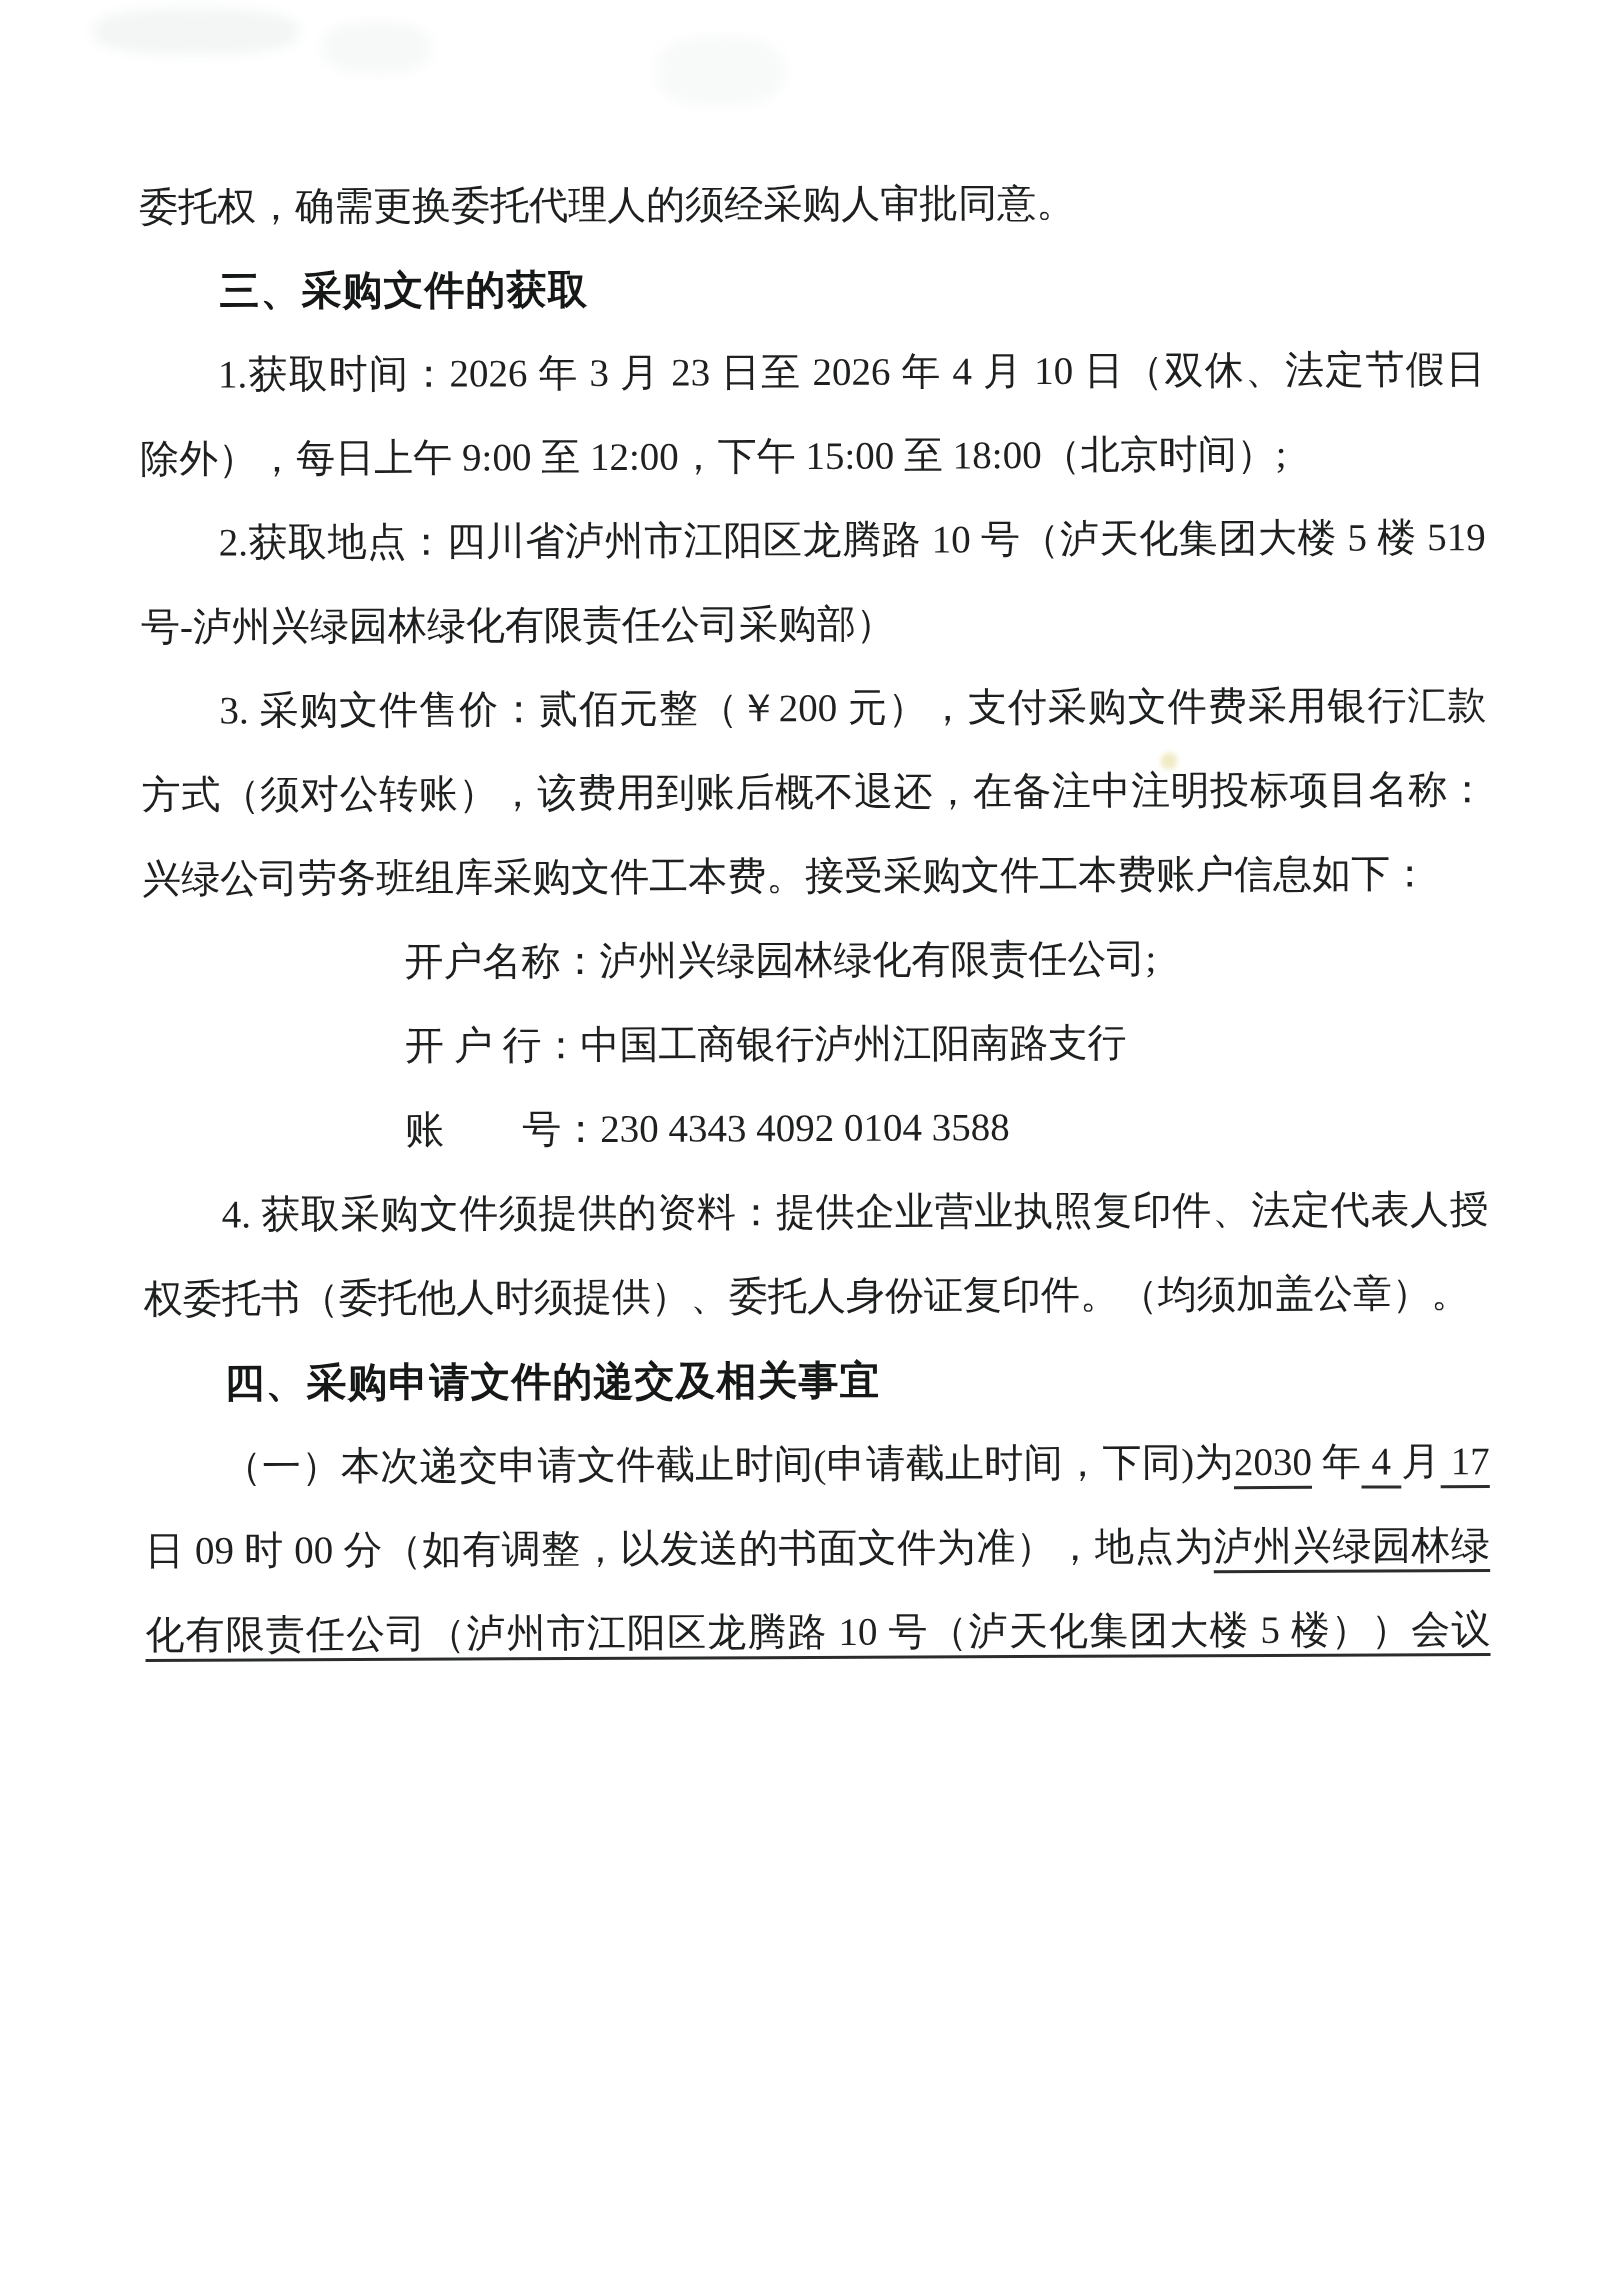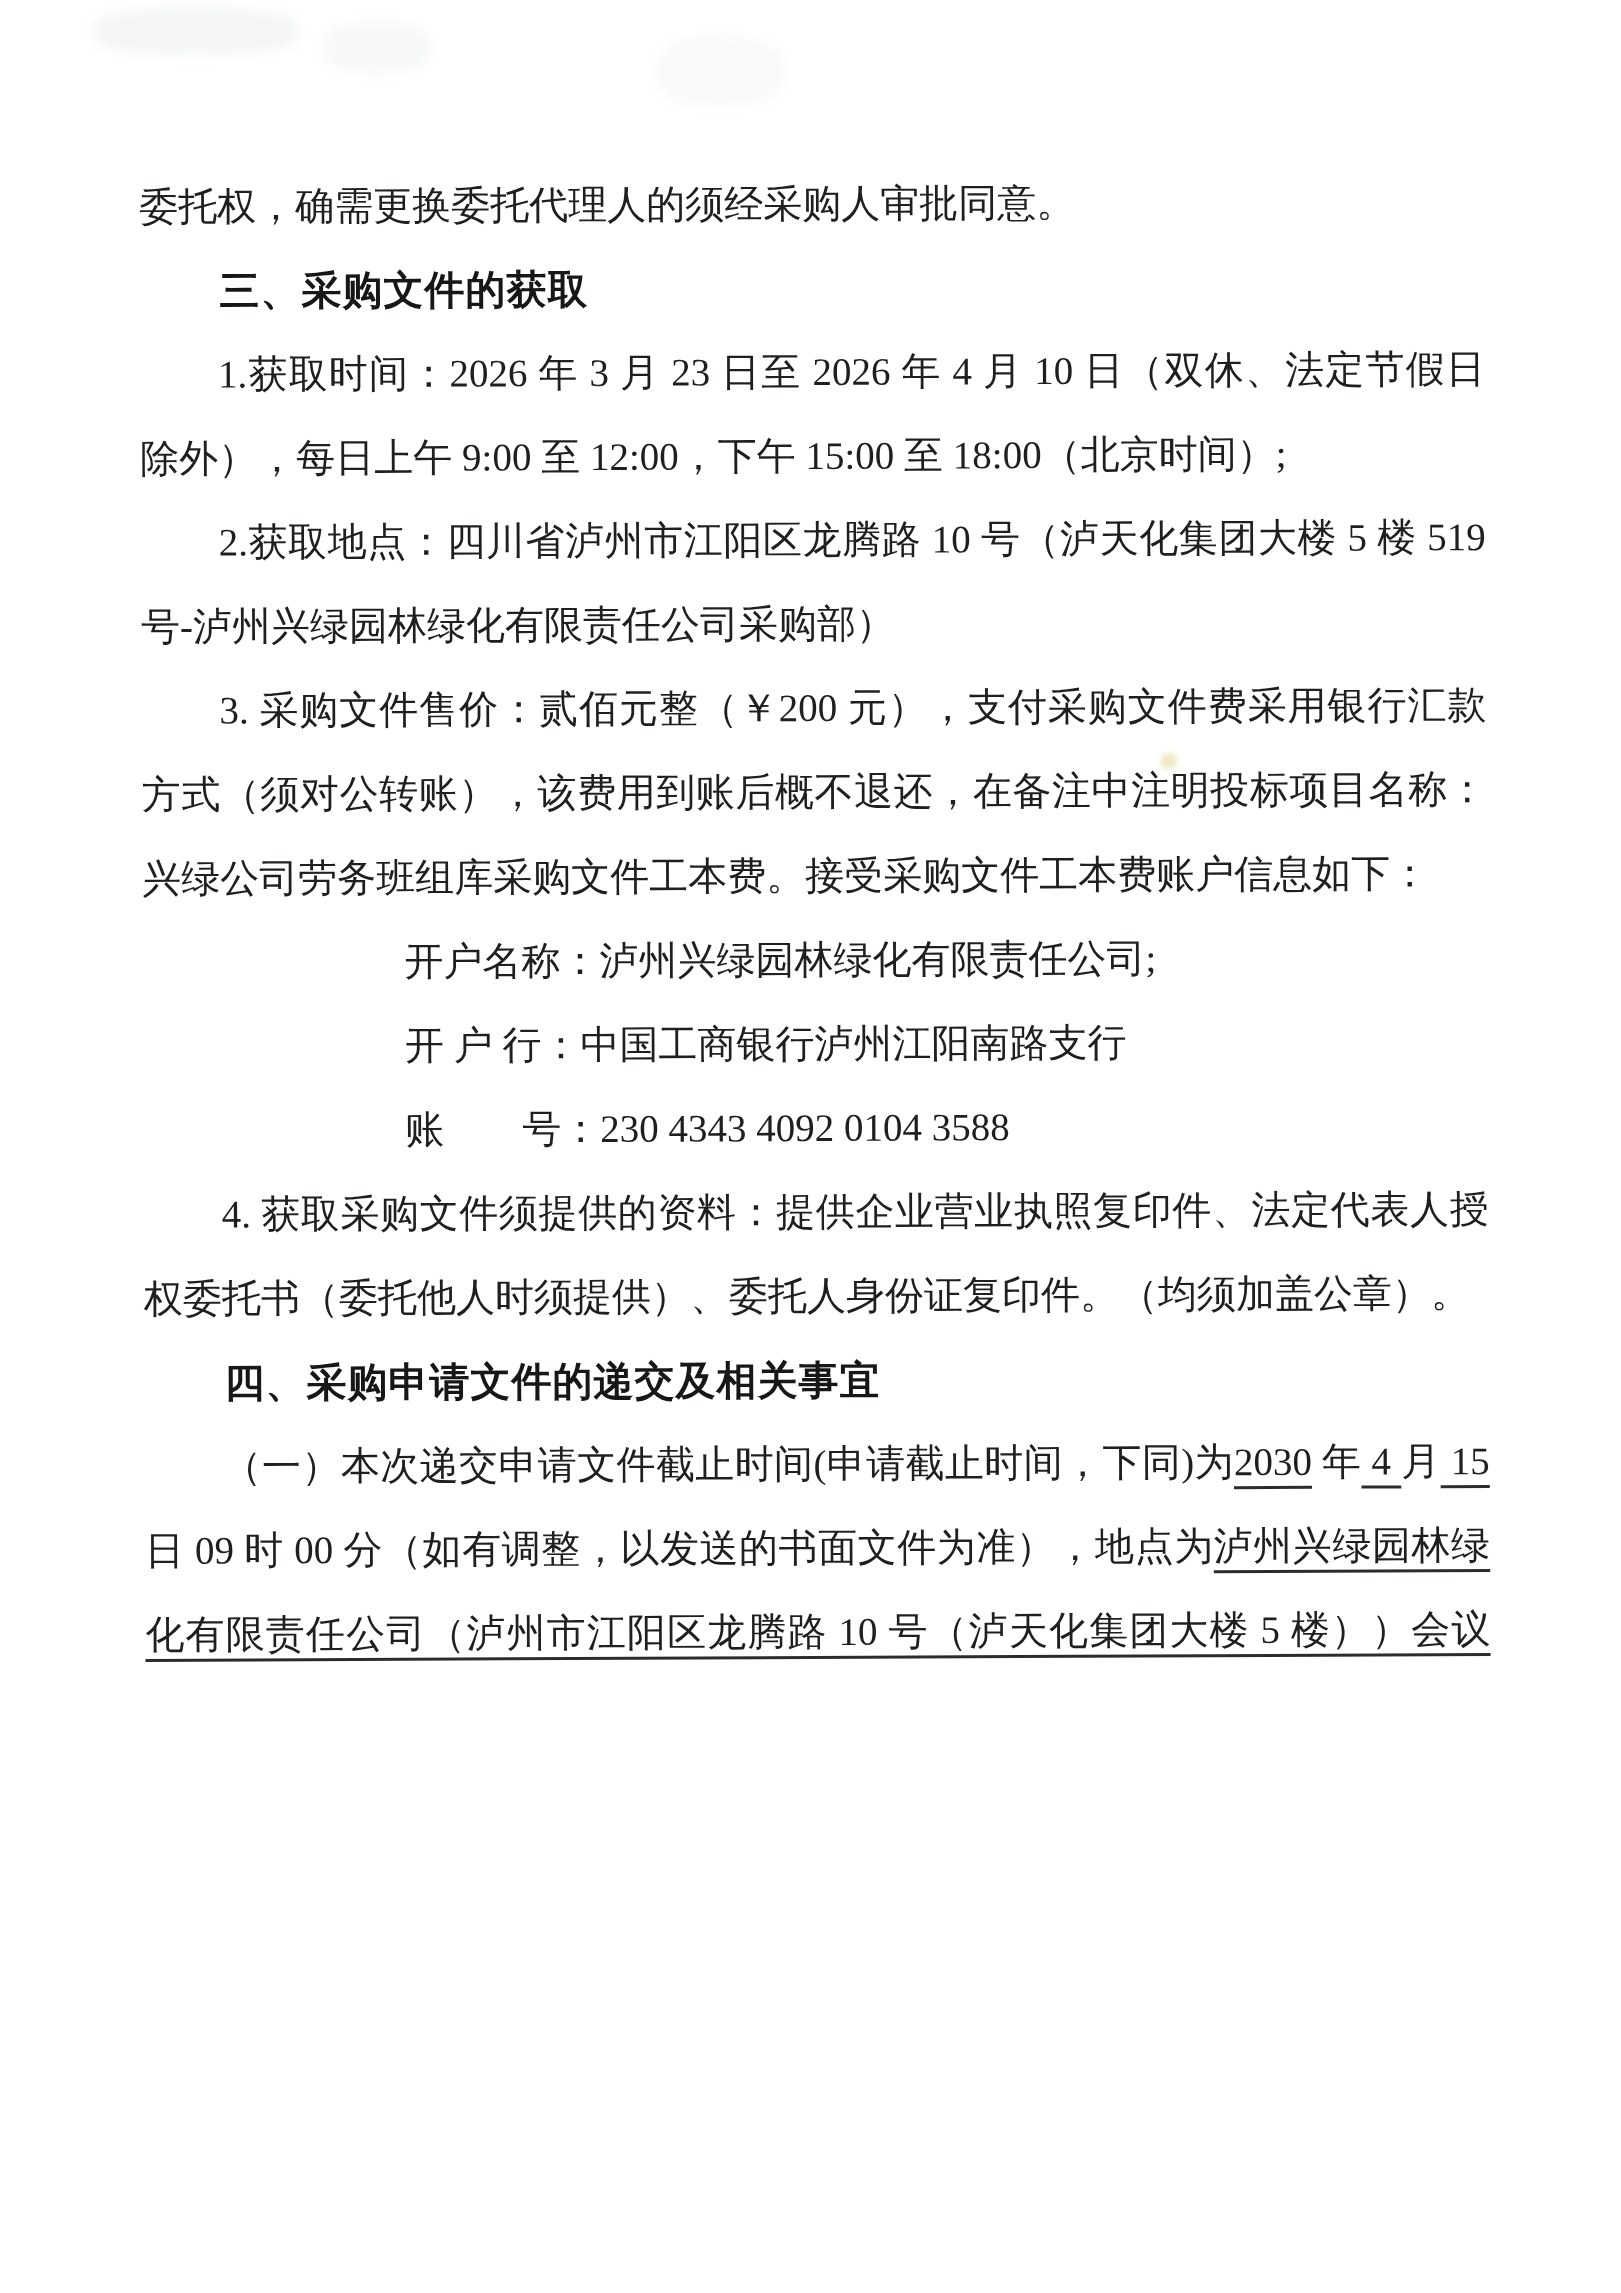--- a/index.html
+++ b/index.html
@@ -106,21 +106,21 @@
       <p>开户名称：泸州兴绿园林绿化有限责任公司;</p>
       <p>开 户 行：中国工商银行泸州江阳南路支行</p>
       <p>账　　号：230 4343 4092 0104 3588</p>
     </div>
 
     <p>4. 获取采购文件须提供的资料：提供企业营业执照复印件、法定代表人授权委托书（委托他人时须提供）、委托人身份证复印件。（均须加盖公章）。</p>
 
     <h3 class="heading">四、采购申请文件的递交及相关事宜</h3>
 
     <p>
-      <span>（一）本次递交申请文件截止时间(申请截止时间，下同)为</span><span class="u">2030</span><span> 年</span><span class="u"> 4 </span><span>月</span><span class="u"> 15 </span><span>日 09 时 00 分（如有调整，以发送的书面文件为准），地点为</span><span class="u">泸州兴绿园林绿化有限责任公司（泸州市江阳区龙腾路 10 号（泸天化集团大楼 5 楼））会议室。&nbsp;&nbsp;</span>
+      <span>（一）本次递交申请文件截止时间(申请截止时间，下同)为</span><span class="u">2030</span><span> 年</span><span class="u"> 4 </span><span>月</span><span class="u"> 17 </span><span>日 09 时 00 分（如有调整，以发送的书面文件为准），地点为</span><span class="u">泸州兴绿园林绿化有限责任公司（泸州市江阳区龙腾路 10 号（泸天化集团大楼 5 楼））会议室。&nbsp;&nbsp;</span>
     </p>
 
   </div>
 
   <div class="page-number">5</div>
 
 </div>
 
 
 </body></html>

